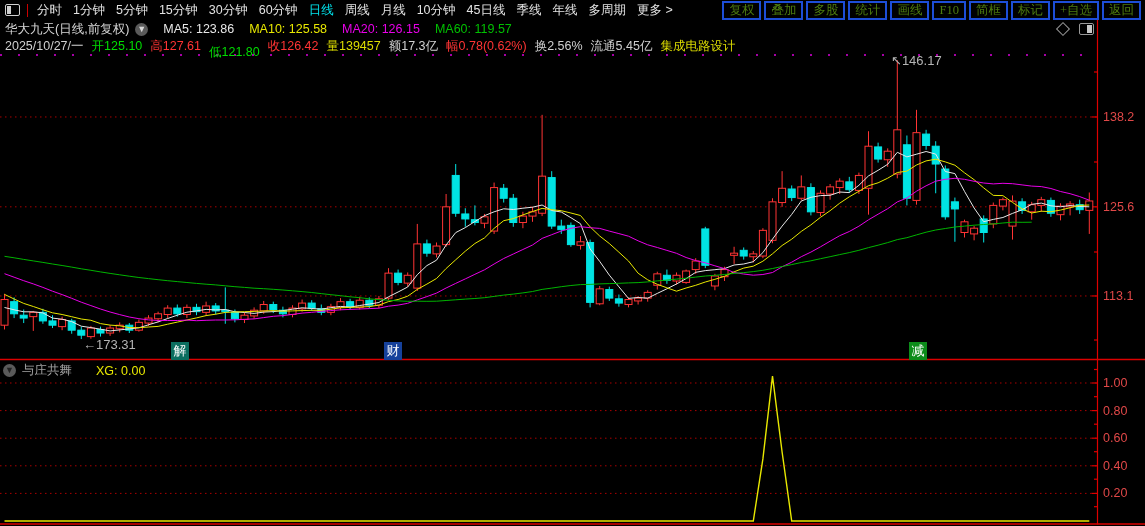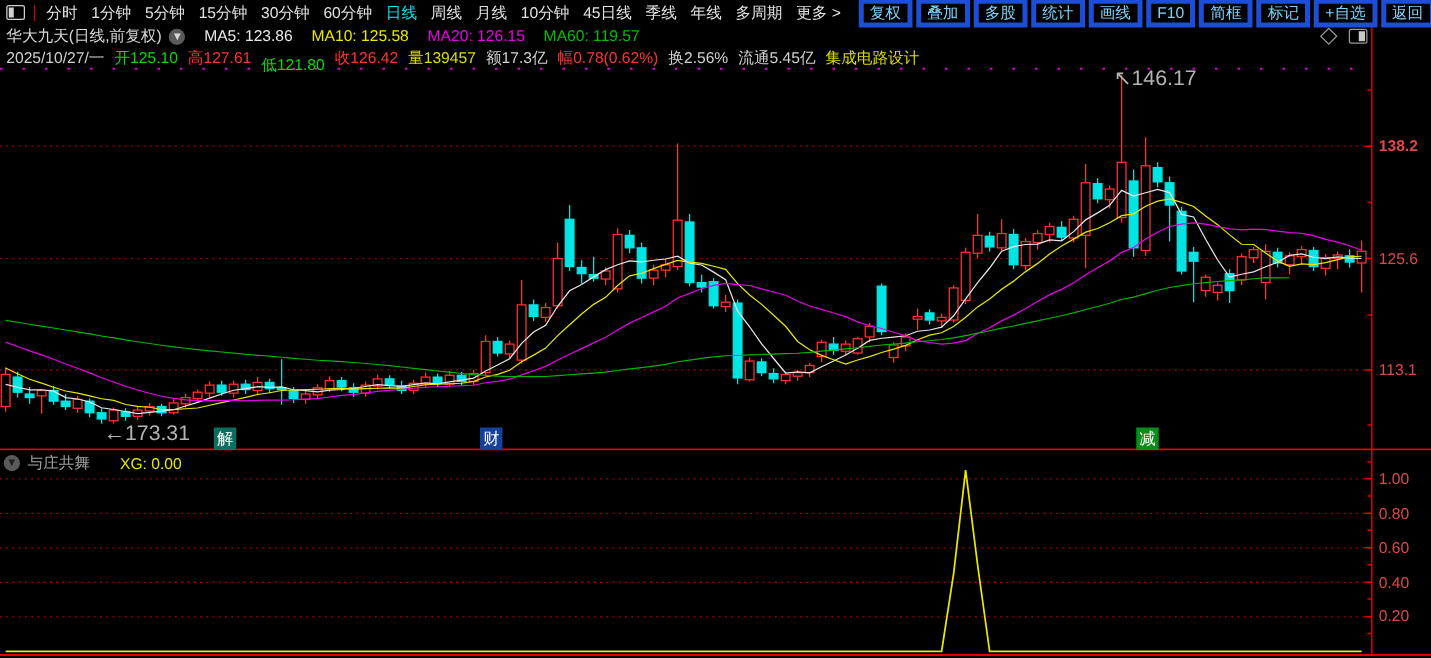--- a/index.html
+++ b/index.html
@@ -8,43 +8,43 @@
   #cv{position:absolute;left:0;top:0;z-index:1;}
   .topbar{position:absolute;left:0;top:0;width:1145px;height:20px;display:flex;align-items:center;
     padding-left:5px;box-sizing:border-box;z-index:4;background:#000;}
   .win-icon{width:13px;height:10px;border:1px solid #cfcfcf;border-radius:2px;position:relative;flex:0 0 auto;}
   .win-icon i{position:absolute;left:1px;top:1px;bottom:1px;width:4px;background:#cfcfcf;}
   .tsep{width:1px;height:13px;background:#cc0000;margin:0 9px 0 7px;flex:0 0 auto;}
   .periods{display:flex;align-items:center;}
   .pitem{color:#e2e2e2;font-size:12.5px;margin-right:11px;white-space:nowrap;}
   .pitem.active{color:#00e5ee;}
   .actions{margin-left:auto;display:flex;align-items:center;padding-right:4px;}
-  .abtn{border:4px solid #1d4ed8;color:#7dd3fc;font-size:12.5px;padding:0 5px;height:15px;
-    line-height:15px;margin-left:3px;white-space:nowrap;}
+  .abtn{border:2px solid #1d4ed8;color:#4d7c0f;font-size:12.5px;padding:0 5px;height:15px;
+    line-height:15px;margin-left:3px;white-space:nowrap;font-family:Liberation Serif, serif;}
   .row-ma{position:absolute;top:21px;left:5px;height:16px;display:flex;align-items:center;
     font-size:12.5px;z-index:3;white-space:nowrap;}
   .title{color:#d8d8d8;}
   .ddicon{width:13px;height:13px;border-radius:50%;background:#5a5a5a;color:#d8d8d8;font-size:9px;
     line-height:13px;text-align:center;margin-left:6px;}
   .ma-item{margin-left:15px;}
   .row-info{position:absolute;top:38px;left:5px;height:16px;display:flex;align-items:center;
     font-size:12.5px;z-index:3;white-space:nowrap;}
   .info-item{margin-right:8px;text-align:center;}
   .corner{position:absolute;top:23px;left:1058px;display:flex;align-items:center;z-index:3;}
   .dia{width:8px;height:8px;border:1.5px solid #999;transform:rotate(45deg);margin-right:11px;}
   .splitwin{width:13px;height:10px;border:1.5px solid #999;border-radius:2px;position:relative;}
   .splitwin i{position:absolute;right:1px;top:1px;bottom:1px;width:5px;background:#c8c8c8;}
   .subheader{position:absolute;top:362px;left:3px;display:flex;align-items:center;font-size:12.5px;
     z-index:3;white-space:nowrap;}
   .ddicon2{width:13px;height:13px;border-radius:50%;background:#5a5a5a;color:#222;font-size:9px;
     line-height:13px;text-align:center;}
   .subname{color:#a3a3a3;margin-left:6px;}
   .subval{color:#e8e800;margin-left:24px;}
   .axis-label{position:absolute;left:1103px;color:#e04848;font-size:12.5px;transform:translateY(-50%);z-index:2;}
-  .anno{position:absolute;color:#b4b4b4;font-size:17px;z-index:2;white-space:nowrap;}
+  .anno{position:absolute;color:#b4b4b4;font-size:13px;z-index:2;white-space:nowrap;}
   .wm{position:absolute;top:342px;width:18px;height:18px;color:#fff;font-size:13px;line-height:18px;
     text-align:center;z-index:2;}
 </style>
 </head>
 <body>
 
 <div class="app">
   <svg id="cv" width="1145" height="526">
       <line x1="0" y1="116.97048406139325" x2="1097.5" y2="116.97048406139325" stroke="#aa0000" stroke-width="1" stroke-dasharray="1.5 3.5"></line>
       <line x1="1091.5" y1="116.97048406139325" x2="1097.5" y2="116.97048406139325" stroke="#dd0000" stroke-width="1.2"></line>
@@ -377,21 +377,21 @@
   <div class="subheader">
     <span class="ddicon2">▼</span>
     <span class="subname">与庄共舞</span>
     <span class="subval">XG: 0.00</span>
   </div>
 
   <div class="anno" style="left: 891px; top: 53px;">↖146.17</div>
   <div class="anno" style="left: 83px; top: 337px;">←173.31</div>
 
   <div id="overlay">
-      <div class="axis-label" style="top: 116.97px; font-weight: bold;">138.2</div>
+      <div class="axis-label" style="top: 116.97px;">138.2</div>
       <div class="axis-label" style="top: 206.822px;">125.6</div>
       <div class="axis-label" style="top: 295.96px;">113.1</div>
       <div class="axis-label" style="top: 383px;">1.00</div>
       <div class="axis-label" style="top: 410.6px;">0.80</div>
       <div class="axis-label" style="top: 438.2px;">0.60</div>
       <div class="axis-label" style="top: 465.8px;">0.40</div>
       <div class="axis-label" style="top: 493.4px;">0.20</div>
     </div>
 <div class="wm" style="left: 171px; background: rgb(11, 110, 95);">解</div>
     <div class="wm" style="left: 384px; background: rgb(22, 65, 155);">财</div>

